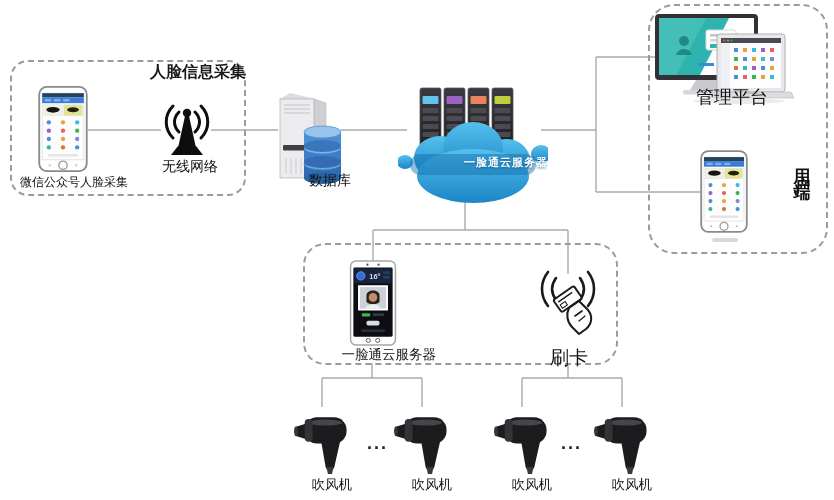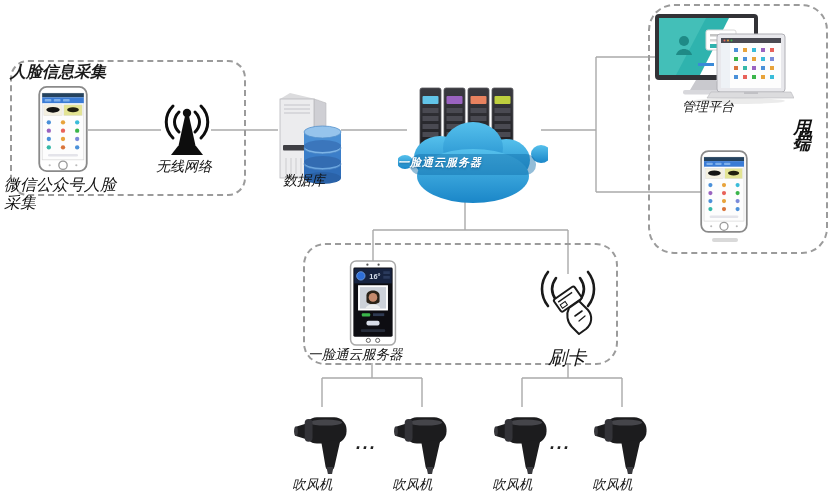--- a/index.html
+++ b/index.html
@@ -6,21 +6,21 @@
   #canvas{
     position:relative;width:834px;height:500px;background:#ffffff;
     font-family:"Liberation Sans",sans-serif;color:#1a1a1a;overflow:hidden;
   }
   .abs{position:absolute;}
   #lines{position:absolute;left:0;top:0;z-index:1;}
   .dashed-box{
     position:absolute;border:2px dashed #9b9b9b;background:transparent;z-index:2;
   }
   .icon{position:absolute;z-index:3;}
-  .label{position:absolute;z-index:4;text-align:left;line-height:1.15;font-style:italic;}
+  .label{position:absolute;z-index:4;text-align:right;line-height:1.15;}
   .box-title{font-weight:bold;font-size:16px;}
   .small-label{font-size:14px;color:#111;}
   .cloud-label{
     color:#ffffff;font-weight:bold;font-size:11px;letter-spacing:1px;
     text-shadow:0 1px 2px rgba(8,70,120,.65);
   }
   .vertical-label{
     writing-mode:vertical-rl;text-orientation:upright;
     font-weight:bold;font-size:17px;letter-spacing:7px;color:#111;
   }
@@ -54,25 +54,25 @@
       <line x1="522" y1="378" x2="522" y2="407"></line>
       <line x1="622" y1="378" x2="622" y2="407"></line>
     </g>
   </svg>
 
   <div class="dashed-box" style="left:10px;top:60px;width:232px;height:132px;border-radius:18px;"></div>
   <div class="dashed-box" style="left:648px;top:4px;width:176px;height:246px;border-radius:26px;"></div>
   <div class="dashed-box" style="left:303px;top:243px;width:311px;height:118px;border-radius:22px;"></div>
 
   <div class="label box-title" style="left:10px;top:63px;width:236px;">人脸信息采集</div>
-  <div class="label small-label" style="left:4px;top:176px;width:124px;font-size:16px;">微信公众号人脸采集</div>
+  <div class="label small-label" style="left:4px;top:176px;width:124px;font-size:12px;">微信公众号人脸采集</div>
   <div class="label small-label" style="left:156px;top:158px;width:62px;">无线网络</div>
   <div class="label small-label" style="left:283px;top:172px;width:68px;">数据库</div>
   <div class="label cloud-label" style="left:398px;top:156px;width:150px;z-index:5;">一脸通云服务器</div>
-  <div class="label small-label" style="left:682px;top:100px;width:86px;font-size:13px;">管理平台</div>
+  <div class="label small-label" style="left:682px;top:87px;width:86px;font-size:18px;">管理平台</div>
   <div class="label vertical-label" style="left:792px;top:106px;height:70px;z-index:4;">用户端</div>
   <div class="label small-label" style="left:308px;top:347px;width:128px;font-size:13.5px;">一脸通云服务器</div>
   <div class="label small-label" style="left:548px;top:347px;width:40px;font-size:19px;">刷卡</div>
 
   <div class="label small-label" style="left:292px;top:477px;width:60px;font-size:13.5px;">吹风机</div>
   <div class="label small-label" style="left:392px;top:477px;width:60px;font-size:13.5px;">吹风机</div>
   <div class="label small-label" style="left:492px;top:477px;width:60px;font-size:13.5px;">吹风机</div>
   <div class="label small-label" style="left:592px;top:477px;width:60px;font-size:13.5px;">吹风机</div>
   <div class="label dots" style="left:356px;top:433px;width:32px;">...</div>
   <div class="label dots" style="left:550px;top:433px;width:32px;">...</div>

